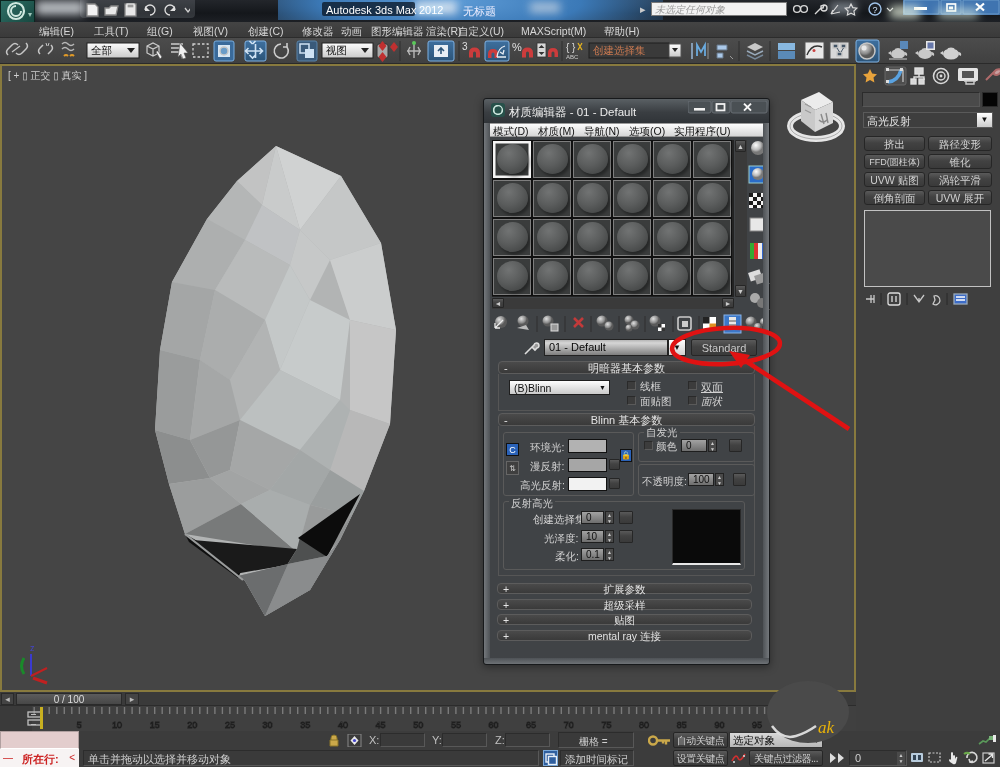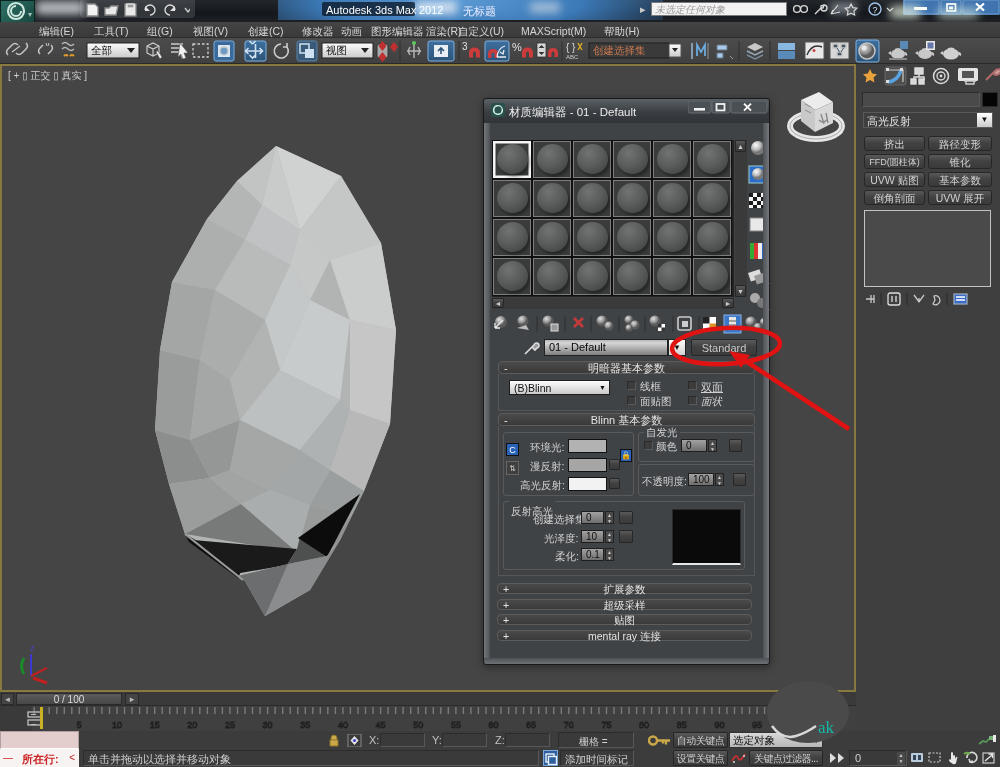--- a/index.html
+++ b/index.html
@@ -347,21 +347,21 @@
   <div class="abs" style="left:7px;top:48px;width:130px;height:16px;background:#3e3e3e;border:1px solid #5a5a5a;">
     <span style="position:absolute;left:3px;top:1px;font-size:11px;color:#e0e0e0;">高光反射</span>
     <span style="position:absolute;right:0;top:0;width:15px;height:14px;background:linear-gradient(#fff,#ccc);color:#111;font-size:8px;text-align:center;line-height:14px;">▼</span>
   </div>
 
   <div class="abs btn" style="left:8px;top:72px;width:61px;height:15px;font-size:10.5px;line-height:14px;">挤出</div>
   <div class="abs btn" style="left:72px;top:72px;width:64px;height:15px;font-size:10.5px;line-height:14px;">路径变形</div>
   <div class="abs btn" style="left:8px;top:90px;width:61px;height:15px;font-size:9px;line-height:14px;">FFD(圆柱体)</div>
   <div class="abs btn" style="left:72px;top:90px;width:64px;height:15px;font-size:10.5px;line-height:14px;">锥化</div>
   <div class="abs btn" style="left:8px;top:108px;width:61px;height:15px;font-size:10.5px;line-height:14px;">UVW 贴图</div>
-  <div class="abs btn" style="left:72px;top:108px;width:64px;height:15px;font-size:10.5px;line-height:14px;">基本参数</div>
+  <div class="abs btn" style="left:72px;top:108px;width:64px;height:15px;font-size:10.5px;line-height:14px;">涡轮平滑</div>
   <div class="abs btn" style="left:8px;top:126px;width:61px;height:15px;font-size:10.5px;line-height:14px;">倒角剖面</div>
   <div class="abs btn" style="left:72px;top:126px;width:64px;height:15px;font-size:10.5px;line-height:14px;">UVW 展开</div>
 
   <div class="abs" style="left:8px;top:146px;width:127px;height:77px;background:#4a4a4a;border:1px solid #c2c2c2;"></div>
 
   <svg class="abs" style="left:8px;top:227px;" width="130" height="16" viewBox="0 0 130 16">
     <g stroke="#c8c8c8" stroke-width="1.3" fill="none">
       <path d="M2 8 h8 m-3 -4 v8 m3 -8 v8"></path>
       <line x1="17" y1="2" x2="17" y2="14" stroke="#2e2e2e"></line>
       <rect x="24" y="2" width="12" height="12" rx="2" stroke="#ddd"></rect>
@@ -619,20 +619,27 @@
 
   <svg class="abs" style="left:204px;top:2px;" width="80" height="13" viewBox="0 0 80 13">
     <rect x="0" y="0" width="23" height="12" rx="2" fill="#4a5054" stroke="#676d72" stroke-width="1"></rect>
     <rect x="24" y="0" width="18" height="12" rx="2" fill="#4a5054" stroke="#676d72" stroke-width="1"></rect>
     <rect x="43" y="0" width="36" height="12" rx="2" fill="#4a5054" stroke="#676d72" stroke-width="1"></rect>
     <rect x="6" y="7" width="11" height="2.6" fill="#f2f2f2"></rect>
     <rect x="28.5" y="3" width="8" height="6.4" fill="none" stroke="#f2f2f2" stroke-width="1.8"></rect>
     <path d="M56 2.6 l7 7 m0 -7 l-7 7" stroke="#f6f6f6" stroke-width="2"></path>
   </svg>
 
+  <div class="abs" style="left:2px;top:24px;width:281px;height:14px;background:linear-gradient(#fdfdfd,#d6d6d6);border:1px solid #9a9a9a;">
+    <span style="position:absolute;left:6px;top:1px;font-size:10.5px;color:#111;">模式(D)</span>
+    <span style="position:absolute;left:51px;top:1px;font-size:10.5px;color:#111;">材质(M)</span>
+    <span style="position:absolute;left:97px;top:1px;font-size:10.5px;color:#111;">导航(N)</span>
+    <span style="position:absolute;left:142px;top:1px;font-size:10.5px;color:#111;">选项(O)</span>
+    <span style="position:absolute;left:187px;top:1px;font-size:10.5px;color:#111;">实用程序(U)</span>
+  </div>
 
   <div class="abs" id="slots" style="left:8px;top:41px;width:242px;height:157px;background:#232323;">
 <div class="slot sel"></div>
 <div class="slot"></div>
 <div class="slot"></div>
 <div class="slot"></div>
 <div class="slot"></div>
 <div class="slot"></div>
 <div class="slot"></div>
 <div class="slot"></div>
@@ -790,21 +797,21 @@
   <div class="abs" style="left:224px;top:340px;width:9px;height:13px;background:#4a4a4a;border:1px solid #222;color:#ccc;font-size:5px;text-align:center;line-height:6px;">▲<br>▼</div>
   <div class="abs btn" style="left:245px;top:340px;width:13px;height:13px;border-radius:1px;"></div>
 
   <div class="abs grpbox" style="left:154px;top:365px;width:117px;height:32px;"></div>
   <div class="abs txt" style="left:158px;top:376px;font-size:10.5px;">不透明度:</div>
   <div class="abs spin" style="left:204px;top:374px;width:26px;height:13px;line-height:12px;">100</div>
   <div class="abs" style="left:231px;top:374px;width:9px;height:13px;background:#4a4a4a;border:1px solid #222;color:#ccc;font-size:5px;text-align:center;line-height:6px;">▲<br>▼</div>
   <div class="abs btn" style="left:249px;top:374px;width:13px;height:13px;border-radius:1px;"></div>
 
   <div class="abs grpbox" style="left:19px;top:402px;width:242px;height:69px;"></div>
-  <div class="abs txt" style="left:25px;top:398px;font-size:10.5px;background:#404346;padding:8px 2px;">反射高光</div>
+  <div class="abs txt" style="left:25px;top:398px;font-size:10.5px;background:#404346;padding:0 2px;">反射高光</div>
   <div class="abs txt" style="left:49px;top:414px;font-size:10.5px;">创建选择集:</div>
   <div class="abs spin" style="left:97px;top:412px;width:23px;height:13px;line-height:12px;">0</div>
   <div class="abs" style="left:121px;top:412px;width:9px;height:13px;background:#4a4a4a;border:1px solid #222;color:#ccc;font-size:5px;text-align:center;line-height:6px;">▲<br>▼</div>
   <div class="abs btn" style="left:135px;top:412px;width:14px;height:13px;border-radius:1px;"></div>
   <div class="abs txt" style="left:60px;top:433px;font-size:10.5px;">光泽度:</div>
   <div class="abs spin" style="left:97px;top:431px;width:23px;height:13px;line-height:12px;">10</div>
   <div class="abs" style="left:121px;top:431px;width:9px;height:13px;background:#4a4a4a;border:1px solid #222;color:#ccc;font-size:5px;text-align:center;line-height:6px;">▲<br>▼</div>
   <div class="abs btn" style="left:135px;top:431px;width:14px;height:13px;border-radius:1px;"></div>
   <div class="abs txt" style="left:71px;top:451px;font-size:10.5px;">柔化:</div>
   <div class="abs spin" style="left:97px;top:449px;width:23px;height:13px;line-height:12px;">0.1</div>
@@ -834,21 +841,21 @@
 <g>
 <polygon points="16,12 34,4 48,14 30,22" fill="#ececec"></polygon>
 <polygon points="16,12 30,22 30,44 16,33" fill="#c9c9c9"></polygon>
 <polygon points="30,22 48,14 48,35 30,44" fill="#d8d8d8"></polygon>
 <path d="M36 26 l3 10 M41 25 l2 10 M34 32 q4 4 8 0" stroke="#8a8a8a" stroke-width="1.4" fill="none"></path>
 <path d="M20 16 l6 3 M20 22 l6 3" stroke="#9a9a9a" stroke-width="1.2"></path>
 </g>
 </svg>
 
 <div class="abs" style="left:767px;top:681px;width:82px;height:62px;background:#4a4a4a;border-radius:50%;"></div>
-<div class="abs" style="left:818px;top:718px;width:40px;height:20px;color:#14b8a6;font-size:17px;font-family:'Liberation Serif';">ak</div>
+<div class="abs" style="left:818px;top:718px;width:40px;height:20px;color:#eab308;font-size:17px;font-family:'Liberation Serif';font-style:italic;">ak</div>
 <svg class="abs" style="left:770px;top:724px;" width="50" height="20" viewBox="0 0 50 20">
       <path d="M2 2 q10 14 24 10 q10 -3 20 -10" stroke="#e8e8e8" stroke-width="2.5" fill="none" opacity=".9"></path>
     </svg>
 
 <svg class="abs" style="left:600px;top:300px;" width="300" height="180" viewBox="600 300 300 180">
 <ellipse cx="726" cy="346" rx="54" ry="18" fill="none" stroke="#e01212" stroke-width="4.5" transform="rotate(-3 726 346)"></ellipse>
 <line x1="849" y1="429" x2="738" y2="356" stroke="#e01212" stroke-width="4.5"></line>
 <polygon points="729,351 750,355 741,368" fill="#e01212"></polygon>
 </svg>
 

